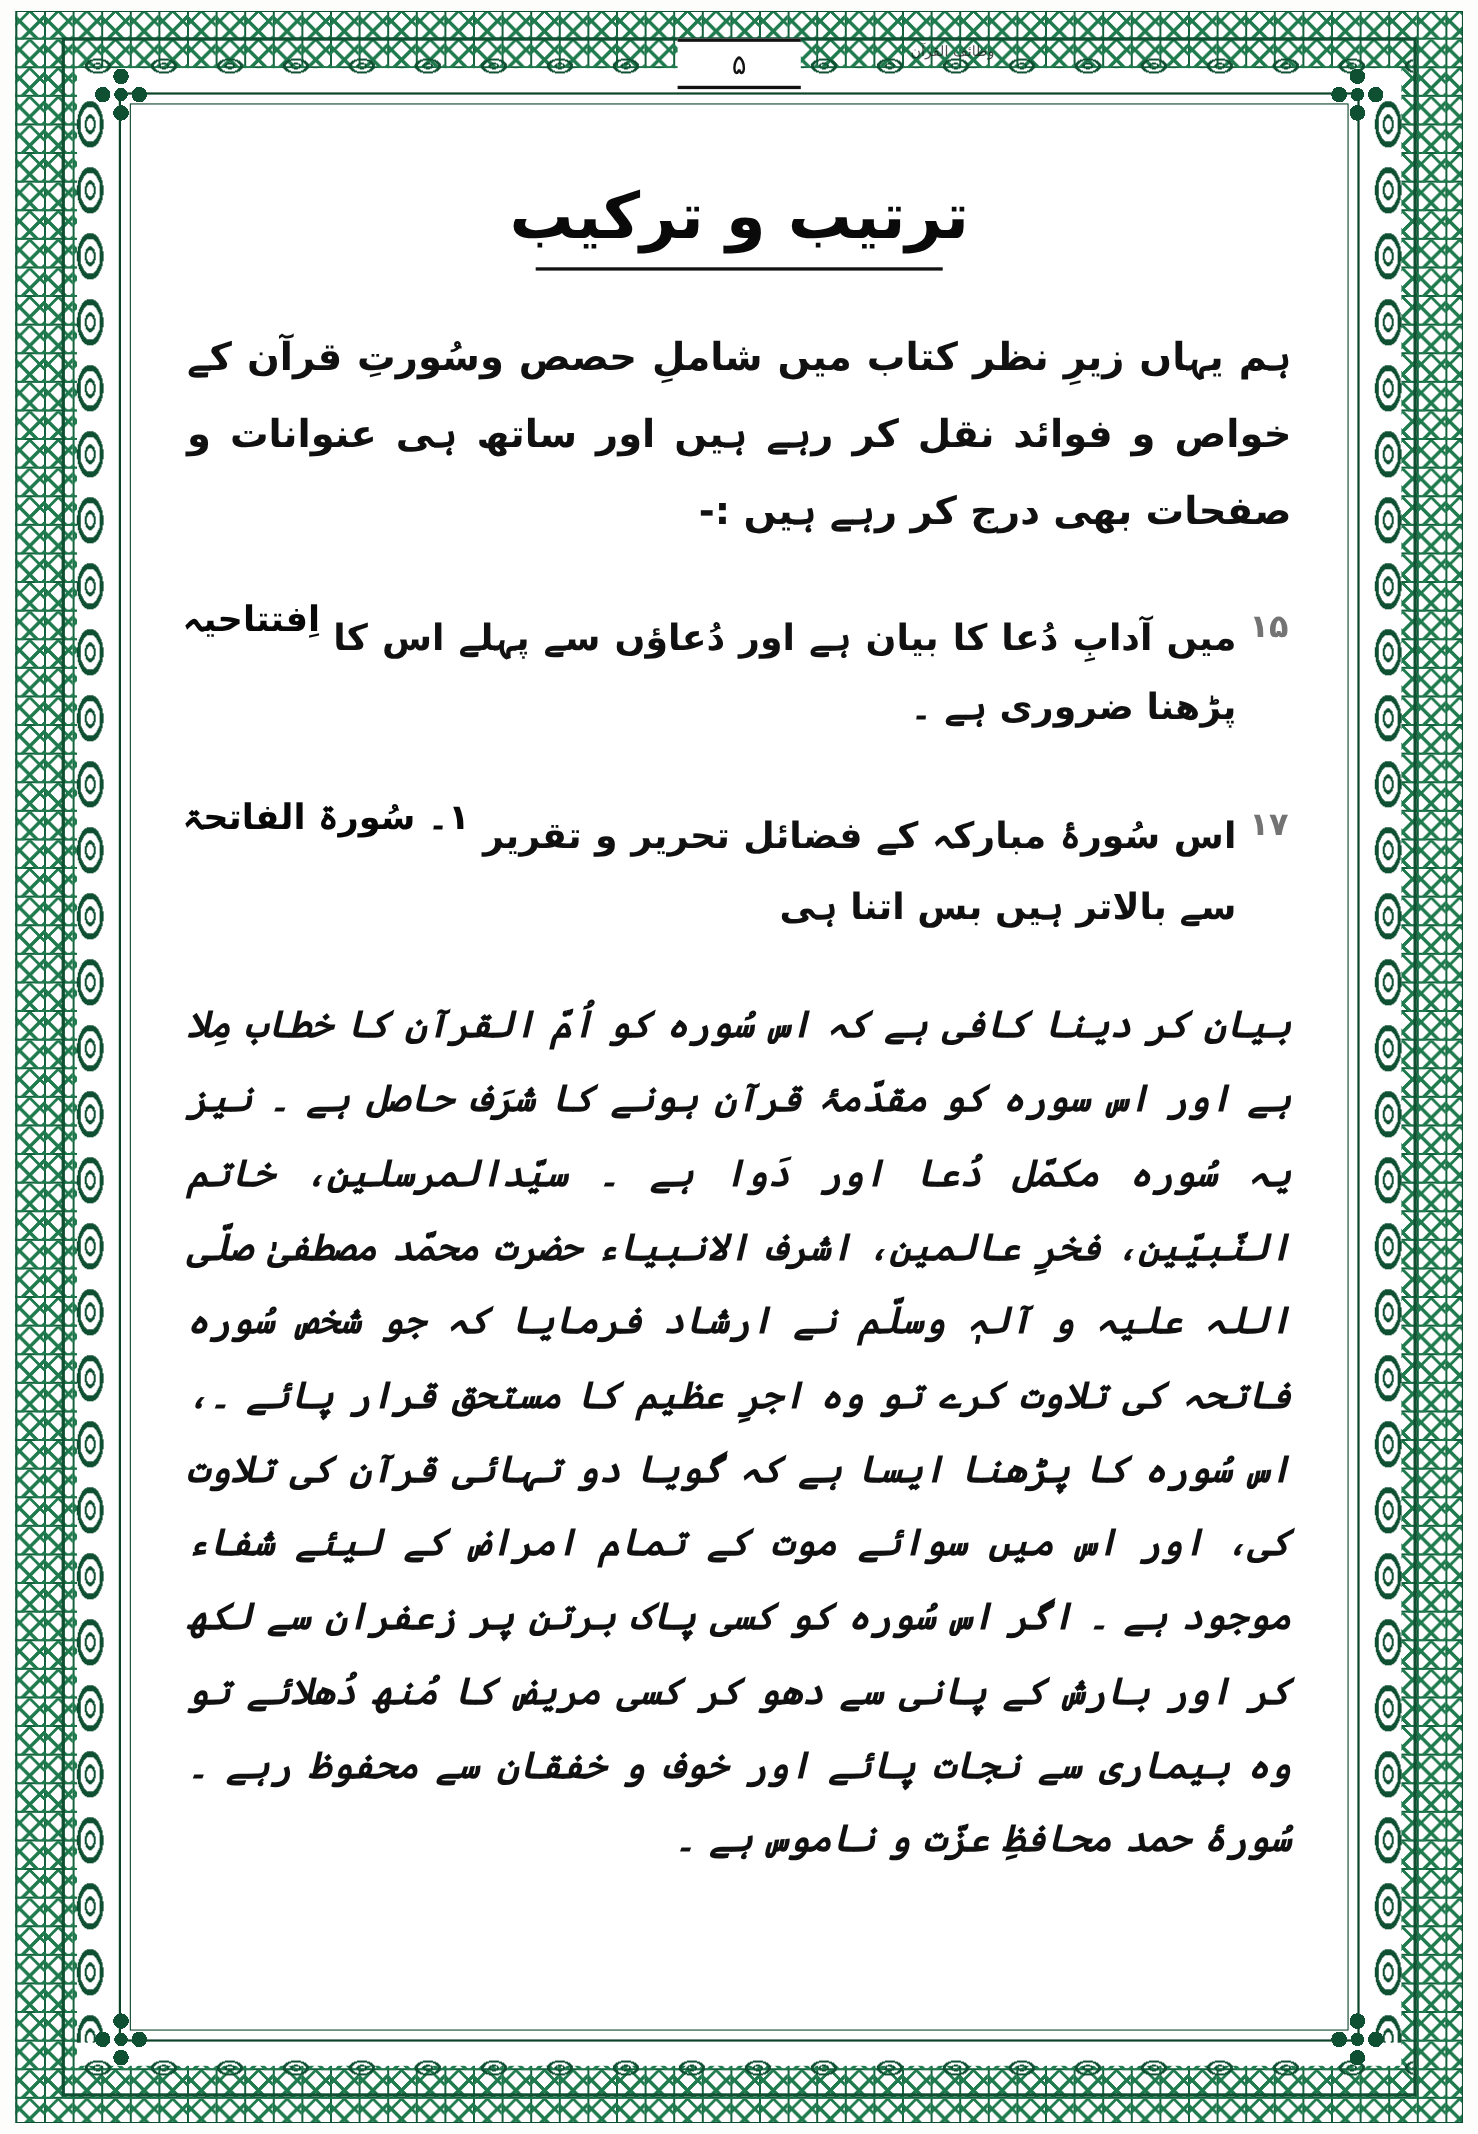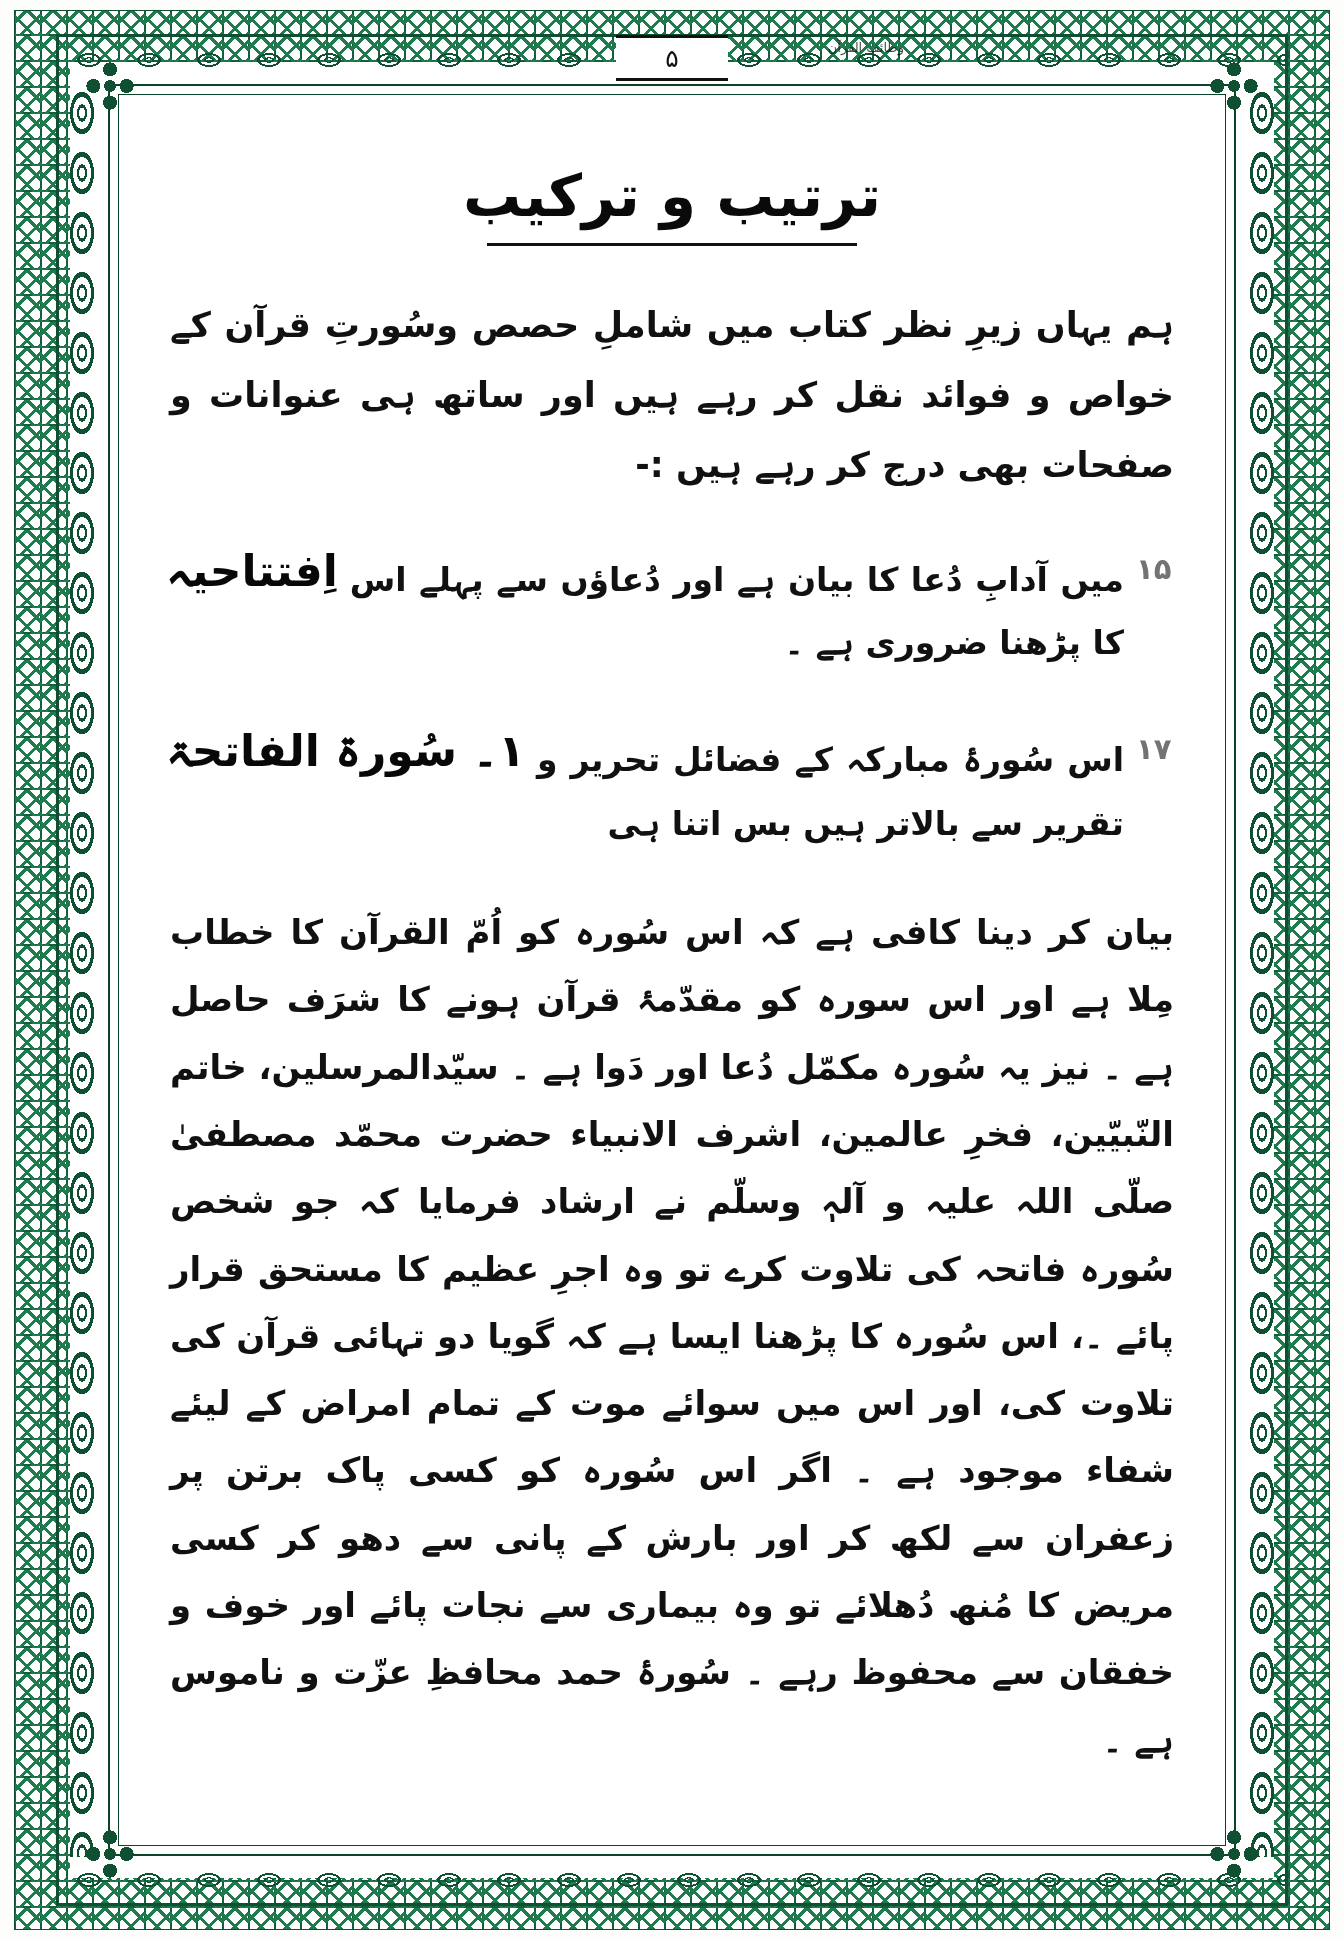--- a/index.html
+++ b/index.html
@@ -163,21 +163,21 @@
   
   .entry{
     display:flex;
     flex-direction:row;
     align-items:flex-start;
     margin:0 0 44px 0;
     gap:12px;
   }
   .entry-heading{
     flex:0 0 auto;
-    font-size:44px;
+    font-size:32px;
     font-weight:700;
     color:#080808;
     line-height:1.22;
     white-space:nowrap;
     padding-top:6px;
   }
   .entry-desc{
     flex:1 1 auto;
     font-size:33px;
     line-height:1.92;
@@ -198,20 +198,21 @@
   }
 
   .body-text{
     font-size:34px;
     line-height:1.98;
     color:#111;
     text-align:justify;
     text-align-last:right;
     font-weight:600;
     margin:0 4px;
+    font-style:italic;
   }
 
   
   .footer-ornament{
     position:absolute;
     left:132px;right:132px;bottom:96px;height:2px;
     background:transparent;
   }
 </style>
 </head>

